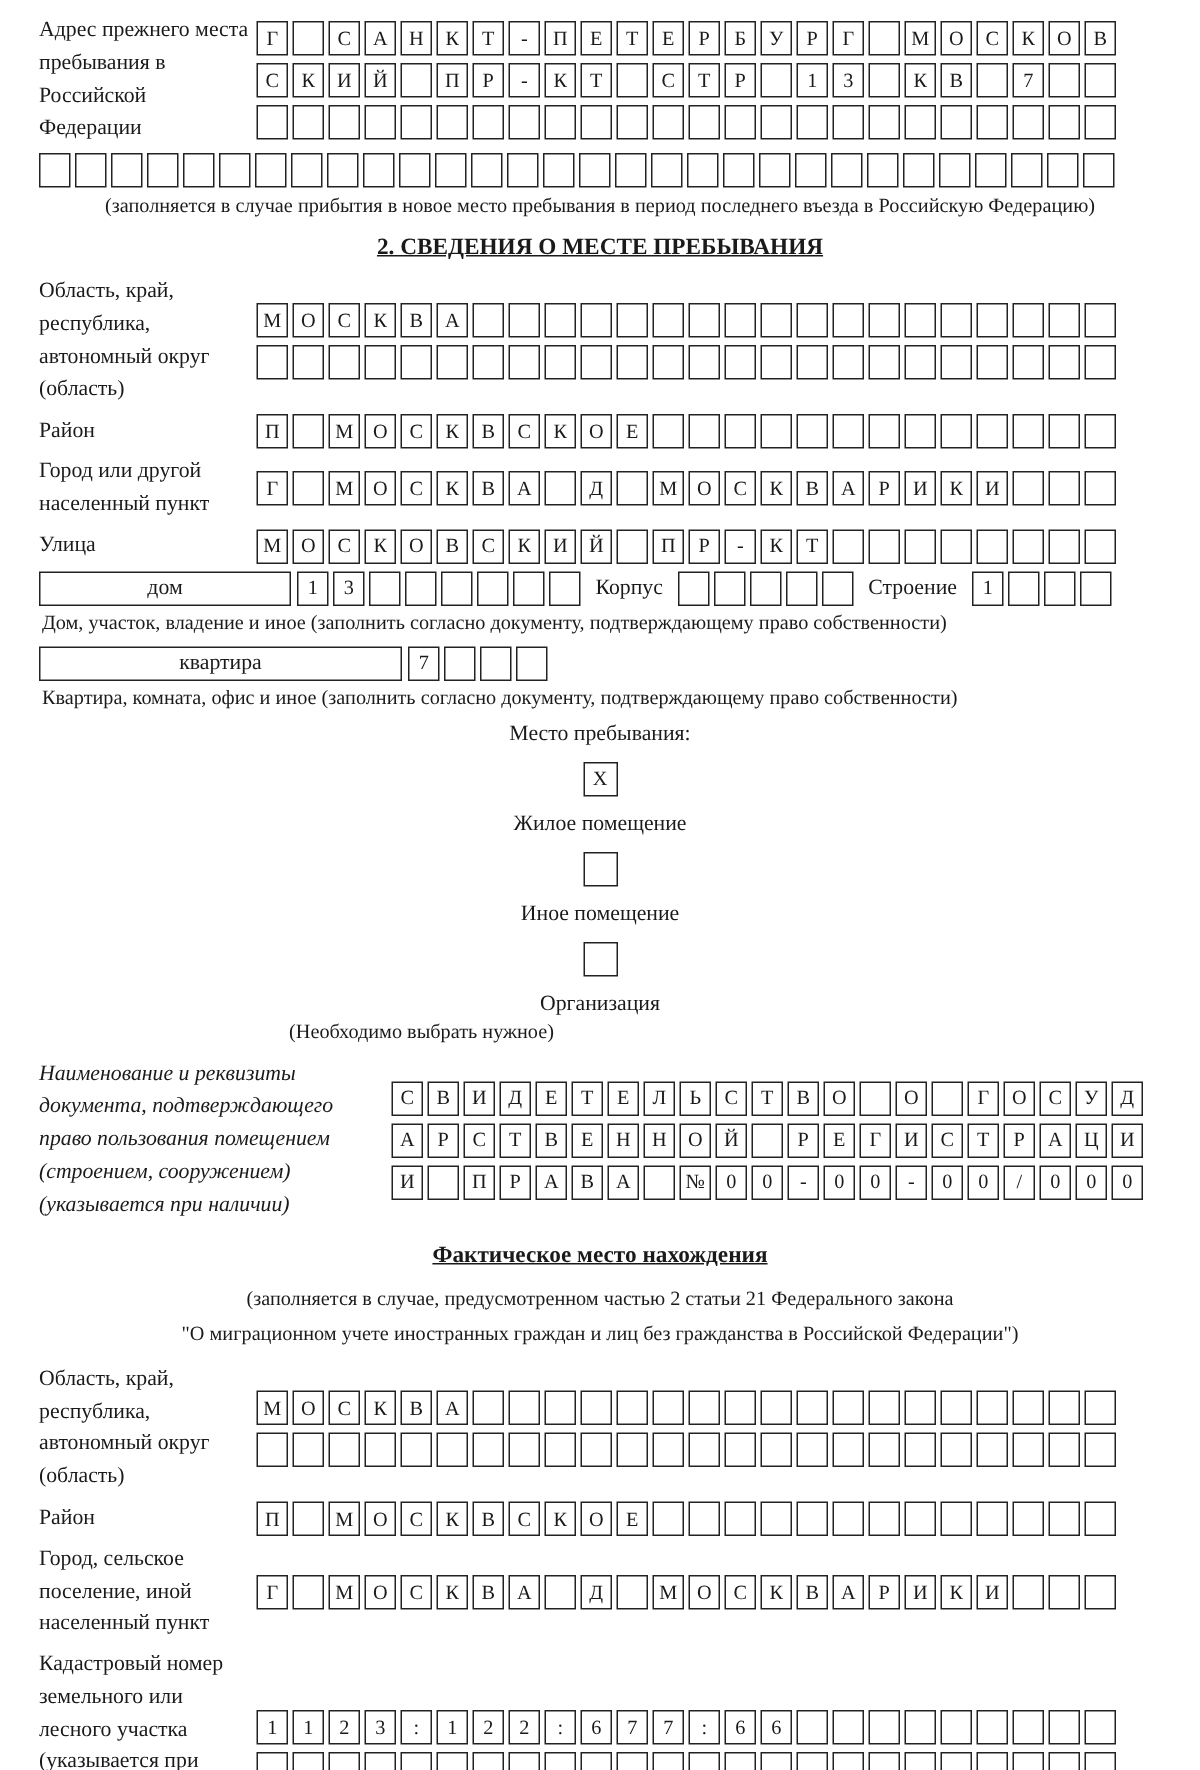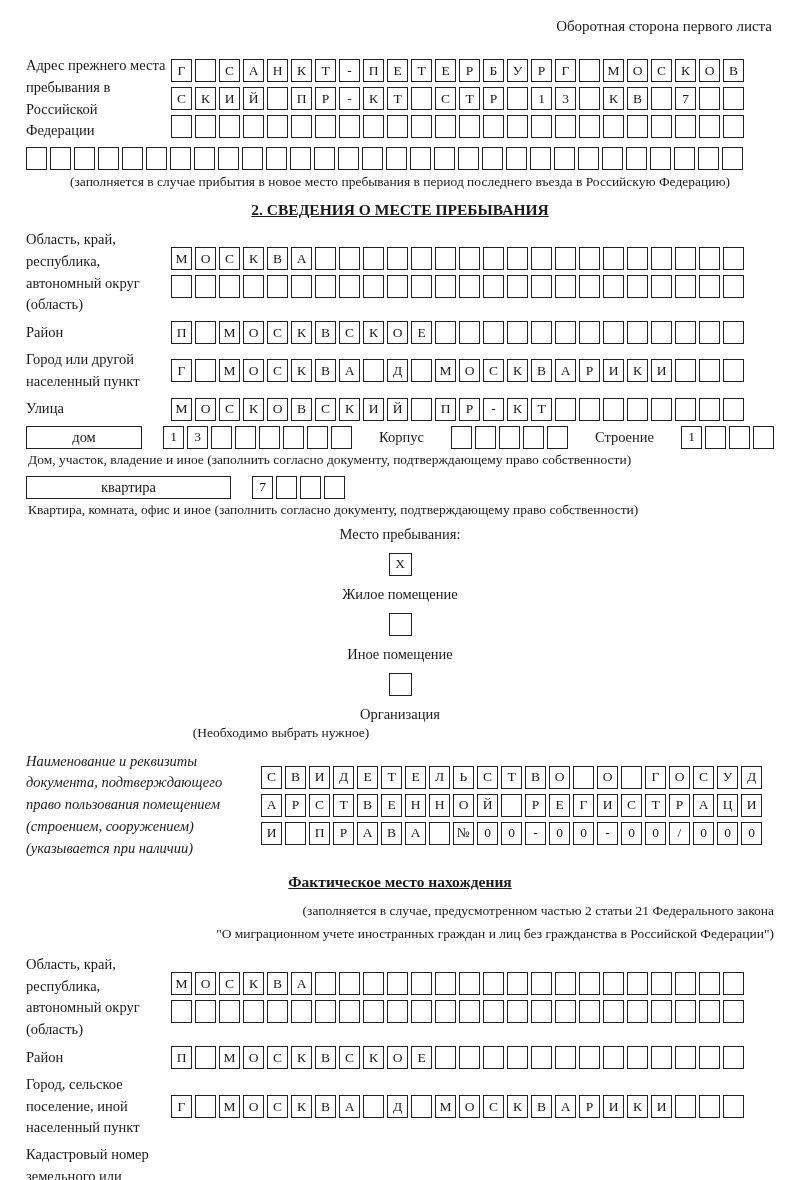--- a/index.html
+++ b/index.html
@@ -23,44 +23,43 @@
     display:inline-flex;align-items:center;justify-content:center;
     font-size:13.5px;line-height:1;
   }
   .caption{font-size:13.5px;text-align:center;margin:2px 0 10px 0;line-height:1.35;}
   .sec-title{font-weight:bold;font-size:15.5px;text-align:center;margin:6px 0 10px 0;text-decoration:underline;}
 
   .wordbox{
     border:1.5px solid #222;height:23px;display:flex;align-items:center;justify-content:center;
     font-size:14.5px;box-sizing:border-box;background:#fff;
   }
-  .domrow{display:flex;align-items:center;gap:21px;margin:4px 0 3px 0;}
+  .domrow{display:flex;align-items:center;gap:4px;margin:4px 0 3px 0;}
   .inline-label{font-size:14.5px;padding:0 6px;}
   .caption-l{font-size:13.5px;margin:2px 0 8px 2px;}
 
   .mesto-row{display:flex;align-items:center;gap:10px;margin:8px 0 2px 0;font-size:14.5px;flex-direction:column;}
   .checkbox{
     width:21px;height:21px;border:1.5px solid #222;background:#fff;
     display:inline-flex;align-items:center;justify-content:center;
     font-size:13.5px;flex:0 0 auto;
   }
   .mesto-note{font-size:13.5px;text-align:center;width:430px;margin:2px 0 10px 40px;}
 
-  .sub-caption{font-size:13.5px;text-align:right;line-height:1.5;margin:0 0 2px 0;}
+  .sub-caption{font-size:13.5px;text-align:center;line-height:1.5;margin:0 0 2px 0;}
   .s3-head{margin-top:14px;}
 
   .bottom-wrap{width:400px;margin:10px 0 0 auto;}
   .mark-box{width:372px;height:175px;border:1.5px solid #222;margin-left:22px;background:#fff;}
 </style>
 </head>
 <body>
 
 <div class="page">
 
-  <div class="header-note">Оборотная сторона первого листа</div>
 
   <div class="frow">
     <div class="flabel">Адрес прежнего места пребывания в Российской Федерации</div>
     <div class="gridcol">
       <div class="grid">
           <span class="cell">Г</span>
           <span class="cell"></span>
           <span class="cell">С</span>
           <span class="cell">А</span>
           <span class="cell">Н</span>
@@ -352,21 +351,21 @@
     <div class="grid">
         <span class="cell">1</span>
         <span class="cell"></span>
         <span class="cell"></span>
         <span class="cell"></span>
       </div>
   </div>
   <div class="caption-l">Дом, участок, владение и иное (заполнить согласно документу, подтверждающему право собственности)</div>
 
   <div class="domrow">
-    <div class="wordbox" style="width:205px;">квартира</div>
+    <div class="wordbox" style="width:242px;">квартира</div>
     <div class="grid">
         <span class="cell">7</span>
         <span class="cell"></span>
         <span class="cell"></span>
         <span class="cell"></span>
       </div>
   </div>
   <div class="caption-l">Квартира, комната, офис и иное (заполнить согласно документу, подтверждающему право собственности)</div>
 
   <div class="mesto-row">

